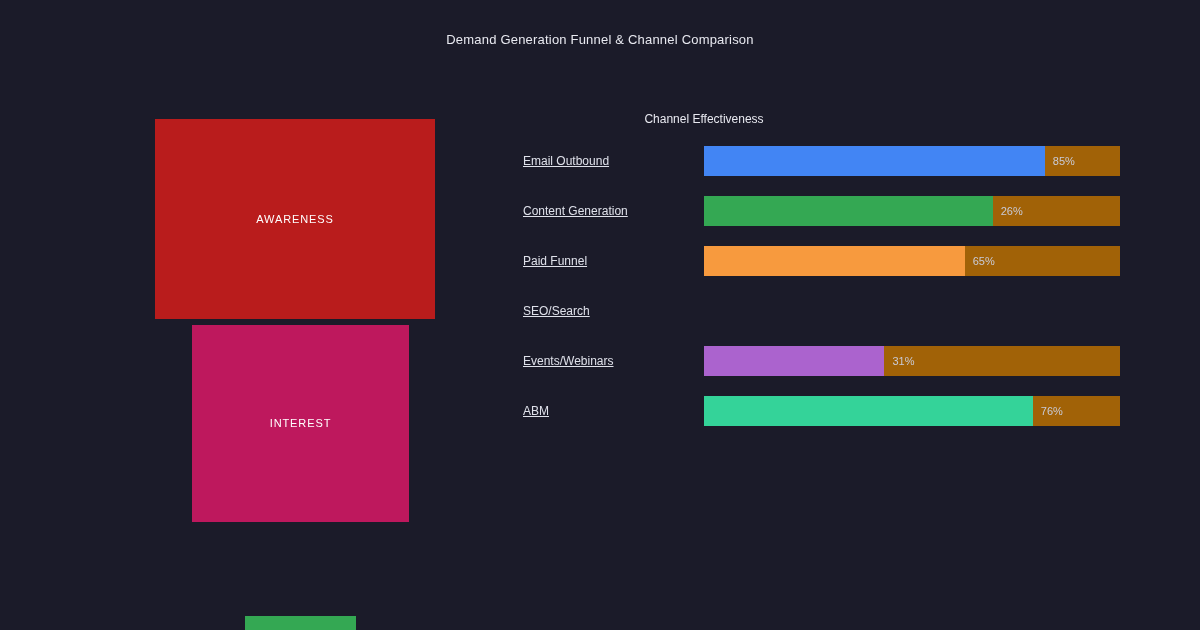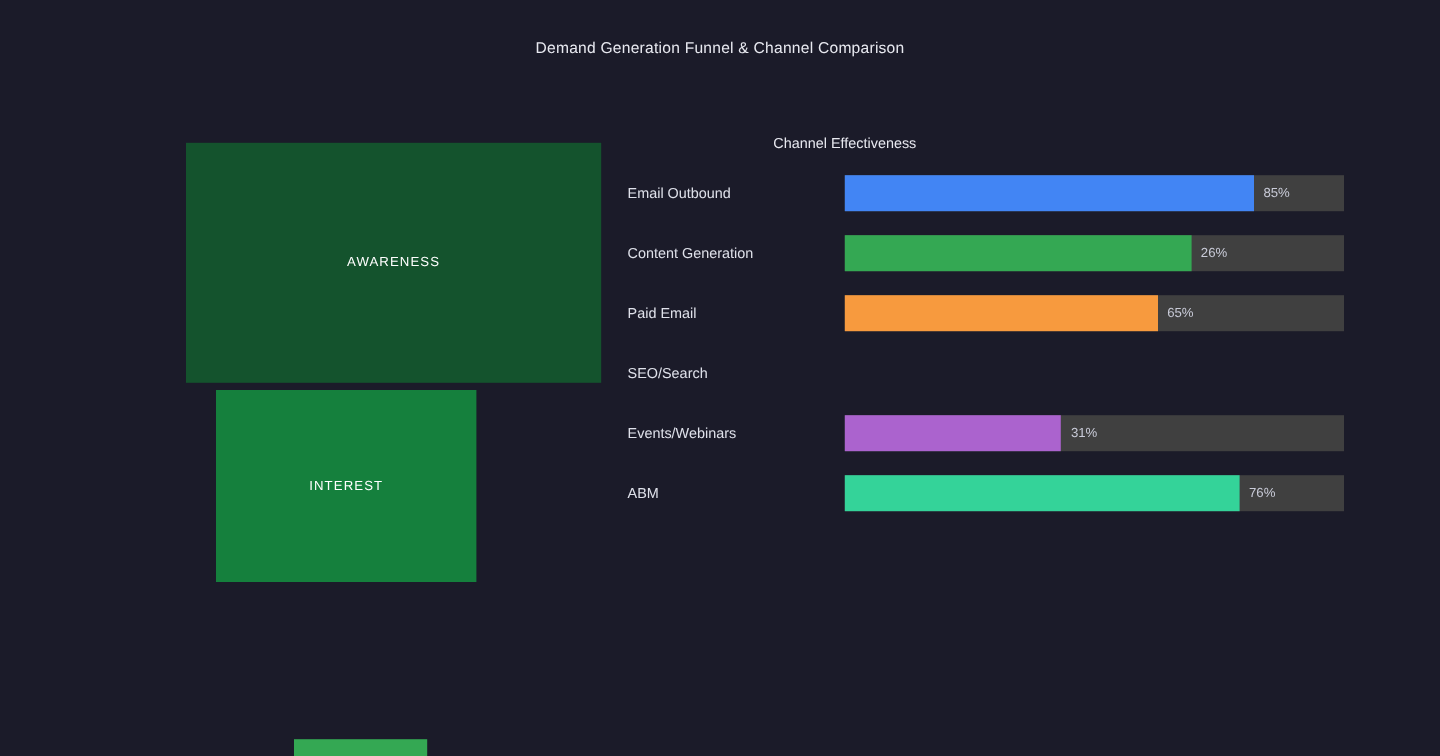--- a/index.html
+++ b/index.html
@@ -81,28 +81,29 @@
   }
   .bar-label {
     position: absolute;
     left: 59px;
     top: 0;
     height: 30px;
     line-height: 30px;
     font-size: 12px;
     color: #dfe1ea;
     white-space: nowrap;
+    text-decoration: underline;
   }
   .bar-track {
     position: absolute;
     left: 240px;
     top: 0;
     width: 416px;
     height: 30px;
-    background: #404040;
+    background: #a16207;
   }
   .bar-fill {
     position: absolute;
     left: 0;
     top: 0;
     height: 30px;
   }
   .bar-value {
     position: absolute;
     top: 0;
@@ -114,24 +115,24 @@
   }
 </style>
 </head>
 <body>
 
 <div id="root">
 
   <div class="chart-title">Demand Generation Funnel &amp; Channel Comparison</div>
 
   <div class="funnel">
-    <div class="funnel-stage" style="left:155px; top:119px; width:346px; height:200px; background:#14532d;">
+    <div class="funnel-stage" style="left:155px; top:119px; width:280px; height:200px; background:#b91c1c;">
       <span class="funnel-label">AWARENESS</span>
     </div>
-    <div class="funnel-stage" style="left:180px; top:325px; width:217px; height:160px; background:#15803d;">
+    <div class="funnel-stage" style="left:192px; top:325px; width:217px; height:197px; background:#be185d;">
       <span class="funnel-label">INTEREST</span>
     </div>
     <div class="funnel-stage" style="left:245px; top:616px; width:111px; height:80px; background:#34a853;">
       
     </div>
   </div>
 
   <div class="bars-panel">
 
     <div class="bars-subtitle">Channel Effectiveness</div>
@@ -146,21 +147,21 @@
 
     <div class="bar-row" style="top:196px;">
       <span class="bar-label">Content Generation</span>
       <div class="bar-track">
         <div class="bar-fill" style="width:288.72px; background:#34a853;"></div>
         <span class="bar-value" style="left:296.72px;">26%</span>
       </div>
     </div>
 
     <div class="bar-row" style="top:246px;">
-      <span class="bar-label">Paid Email</span>
+      <span class="bar-label">Paid Funnel</span>
       <div class="bar-track">
         <div class="bar-fill" style="width:260.65px; background:#f79a3e;"></div>
         <span class="bar-value" style="left:268.65px;">65%</span>
       </div>
     </div>
 
     <div class="bar-row" style="top:296px;">
       <span class="bar-label">SEO/Search</span>
     </div>
 

